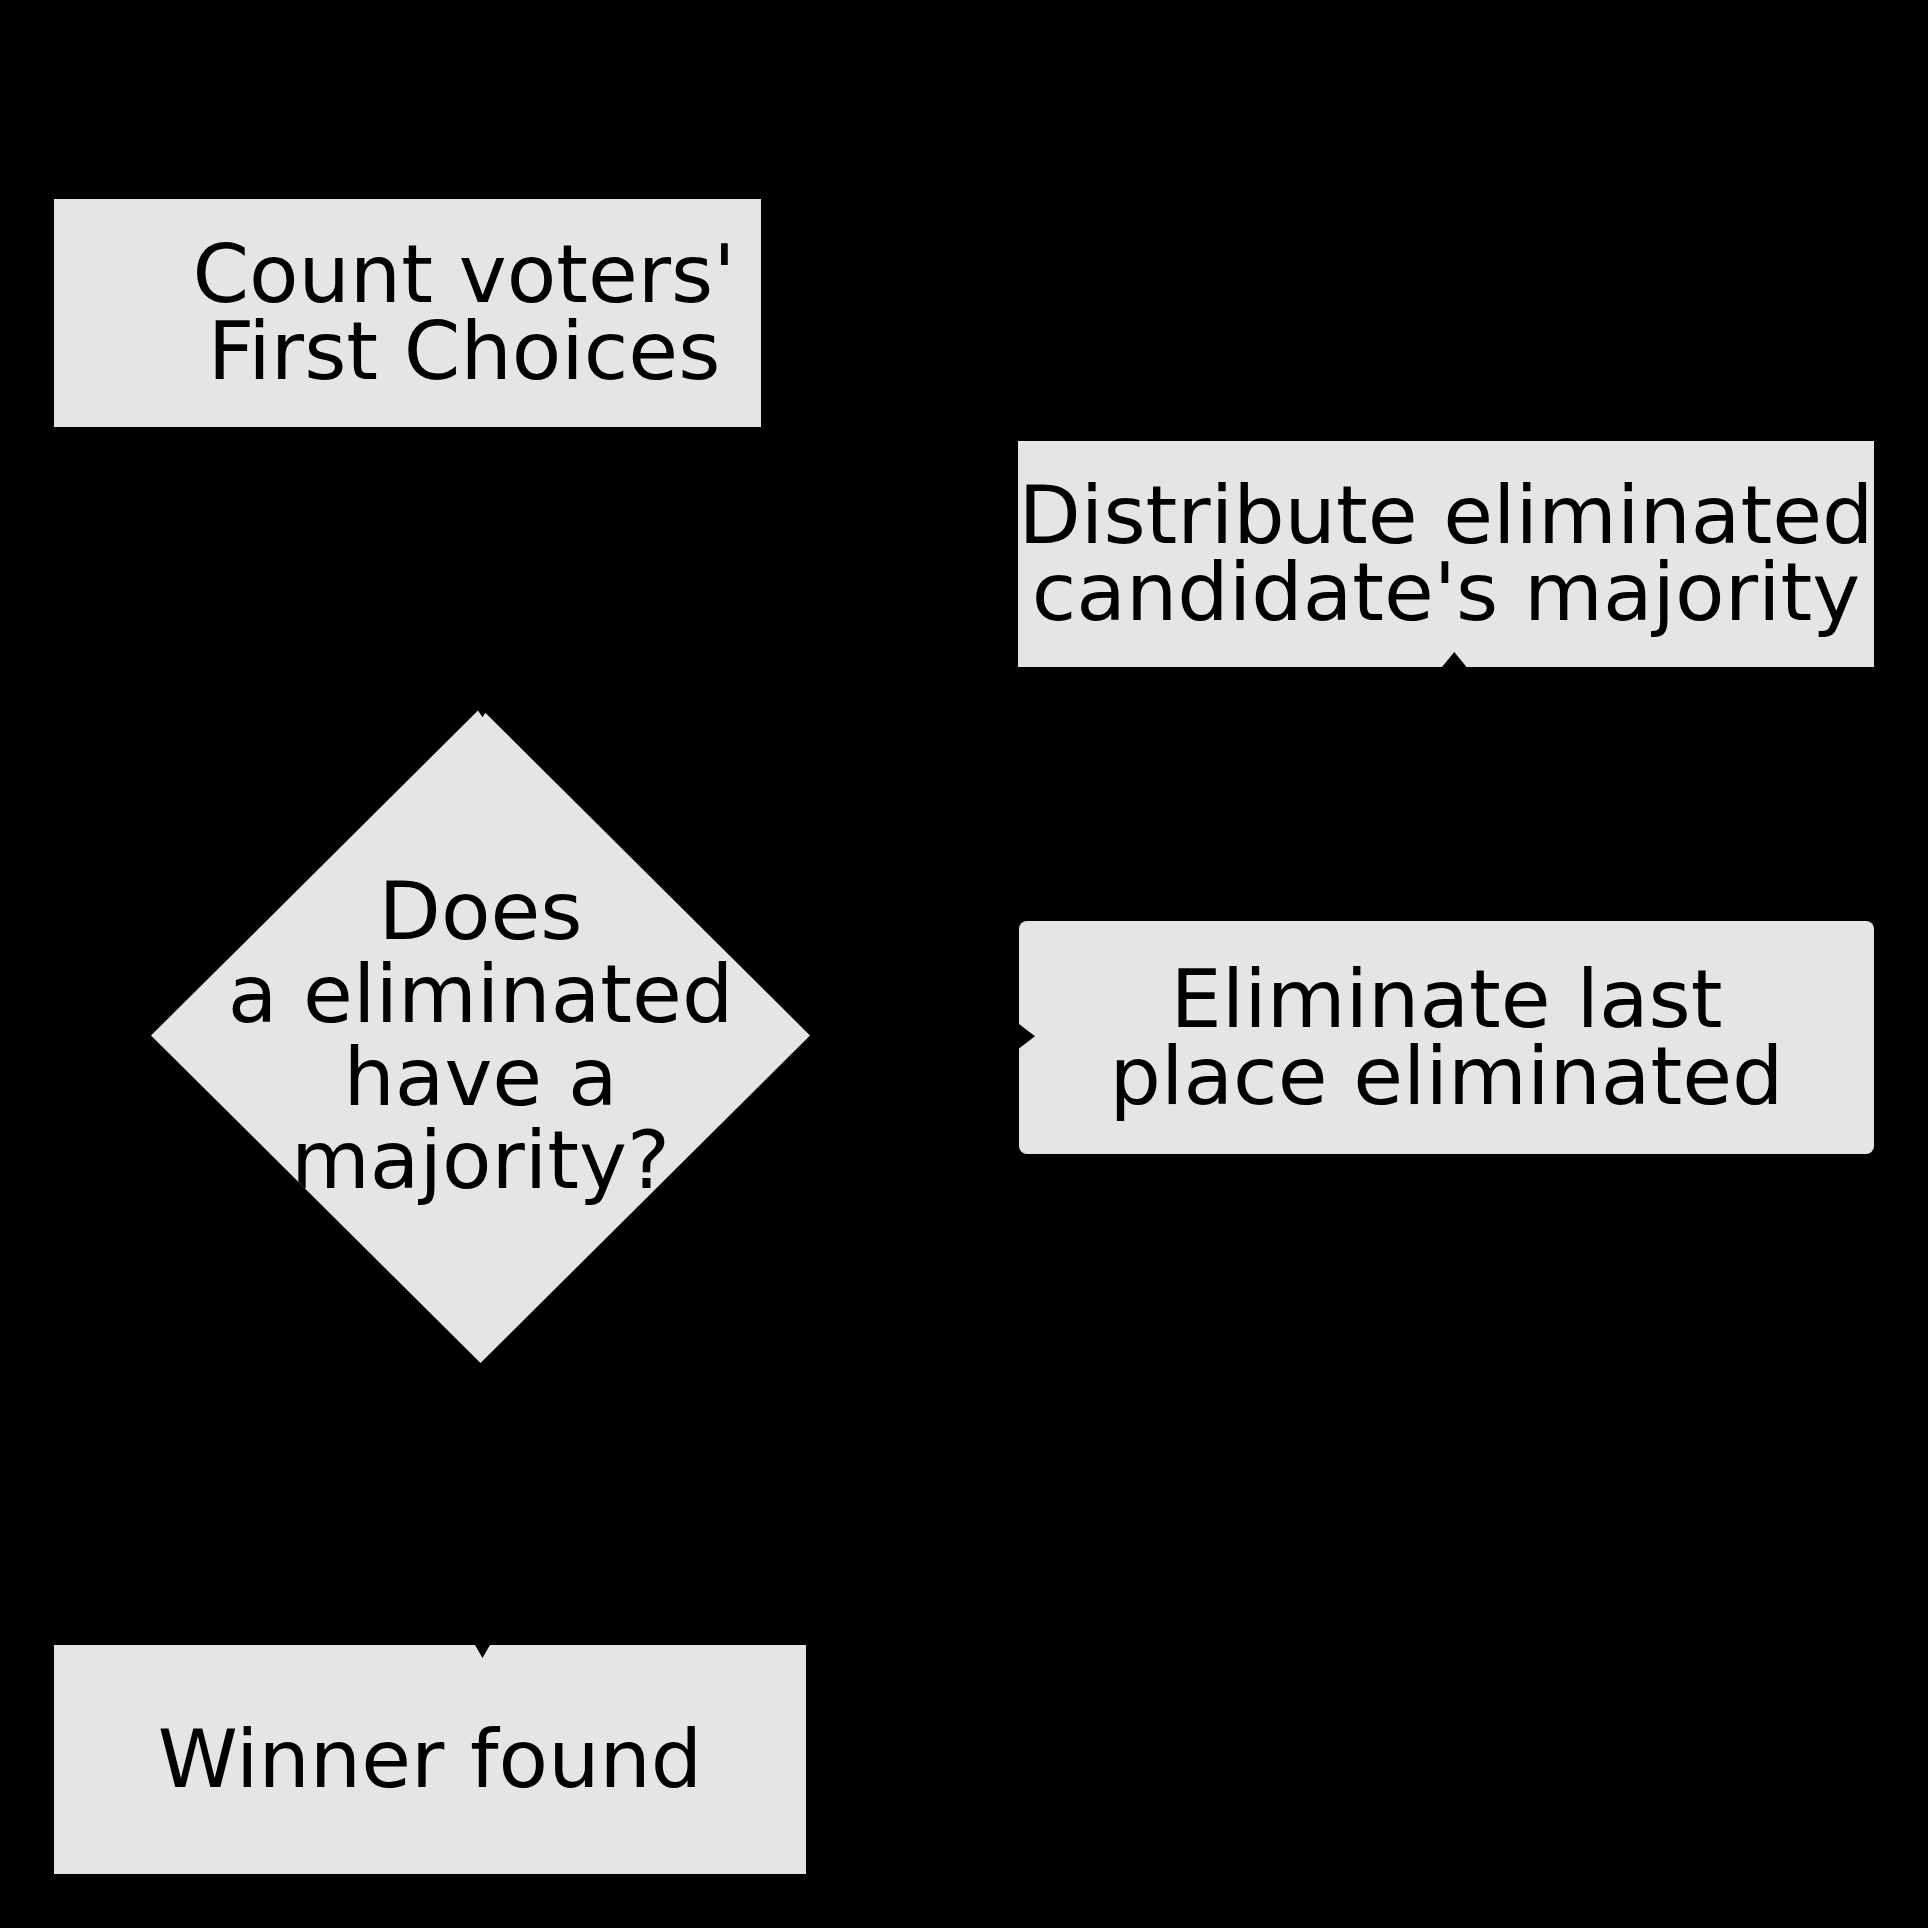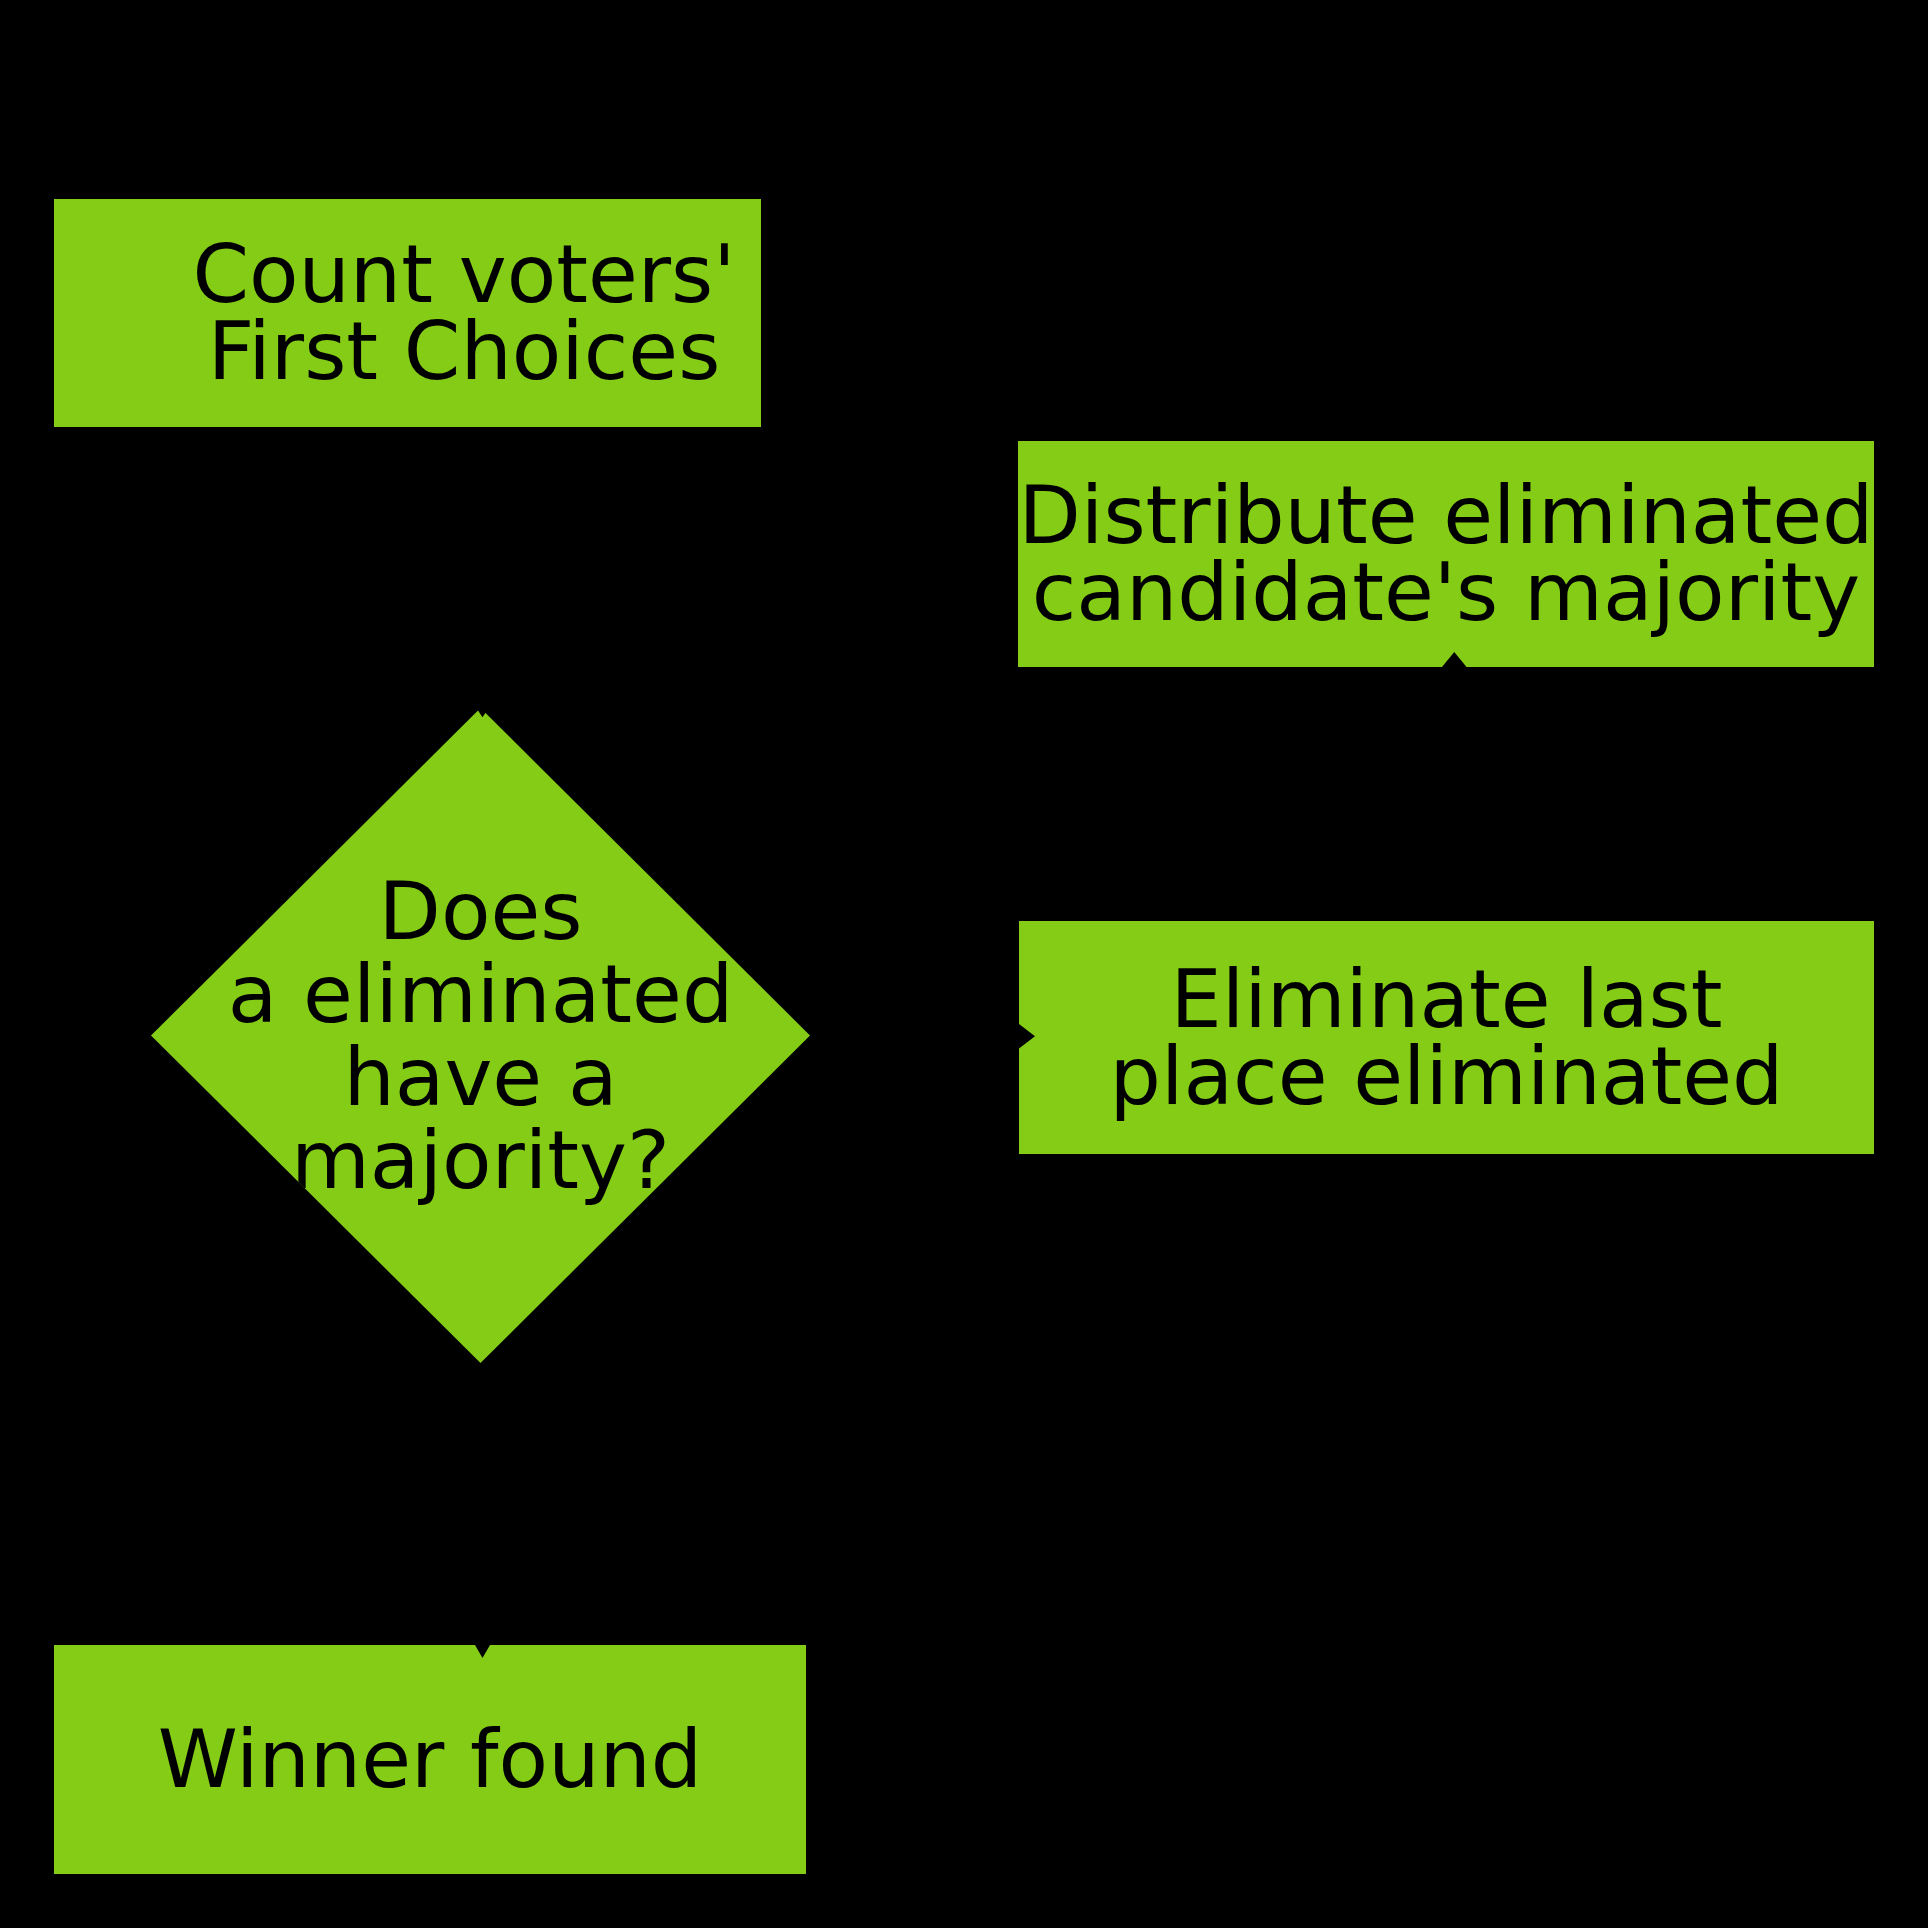--- a/index.html
+++ b/index.html
@@ -14,38 +14,38 @@
     left: 0; top: 0;
     width: 1928px;
     height: 1928px;
     background: #000000;
     overflow: hidden;
     font-family: "DejaVu Sans", "Liberation Sans", sans-serif;
     color: #000000;
   }
   .node {
     position: absolute;
-    background: #84cc16;
+    background: #e5e5e5;
     display: flex;
     align-items: center;
     justify-content: center;
     text-align: center;
   }
   .node .lines {
     display: block;
     white-space: nowrap;
     font-size: 81px;
     line-height: 77px;
     color: #000000;
   }
   .node .lines span { display: block; }
 
   #node-count      { left: 54px;   top: 199px;  width: 707px; height: 228px; padding-left: 113px; box-sizing: border-box; }
   #node-distribute { left: 1018px; top: 441px;  width: 856px; height: 226px; text-align: center; }
-  #node-eliminate  { left: 1019px; top: 921px;  width: 855px; height: 233px; }
+  #node-eliminate  { left: 1019px; top: 921px;  width: 855px; height: 233px; border-radius: 8px; }
   #node-winner     { left: 54px;   top: 1645px; width: 752px; height: 229px; align-items: center; }
 
   #node-majority {
     left: 151px; top: 708px; width: 659px; height: 655px;
     clip-path: polygon(50% 0%, 100% 50%, 50% 100%, 0% 50%);
   }
   #node-majority .lines { line-height: 83px; }
 
   
   .connector { position: absolute; background: #000000; }

